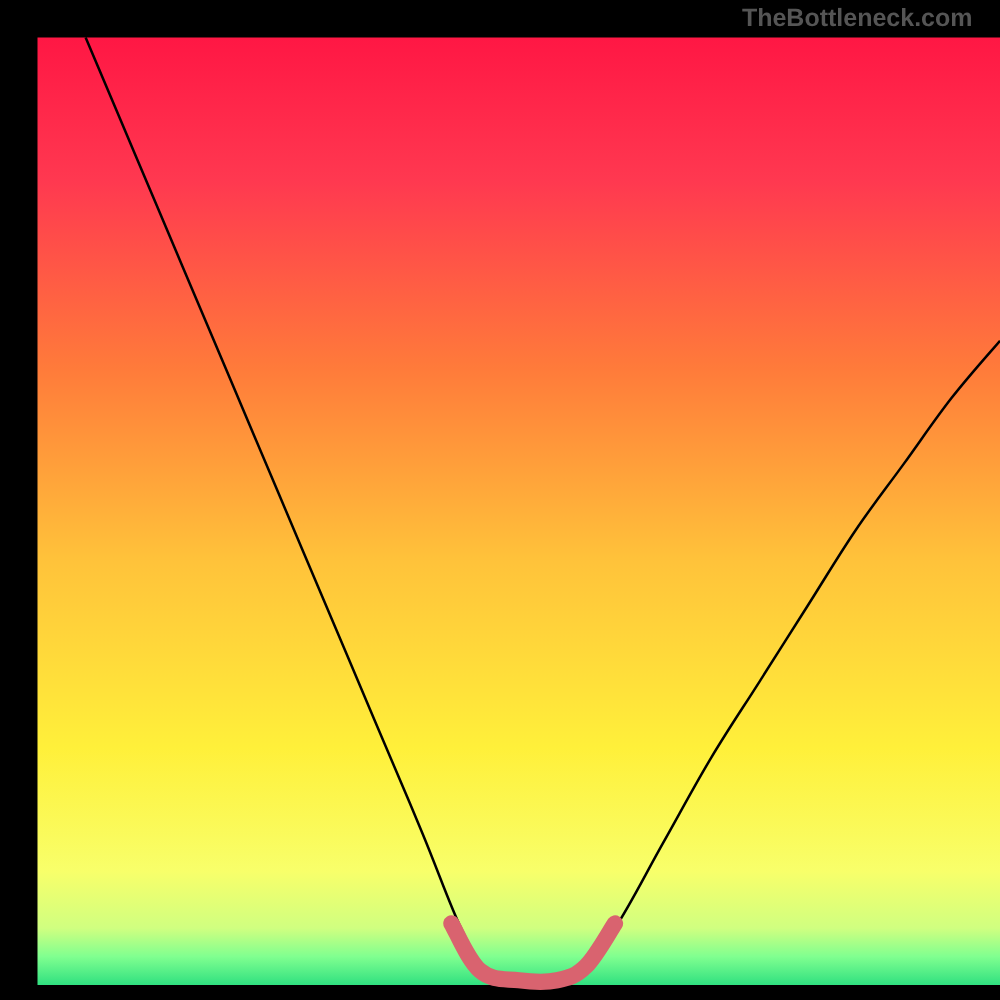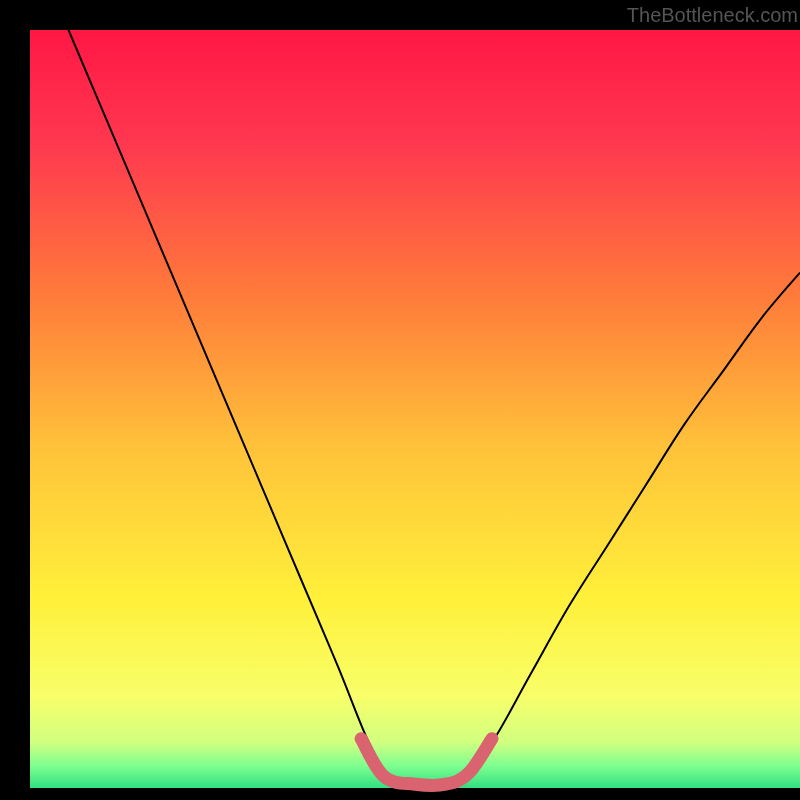--- a/index.html
+++ b/index.html
@@ -12,24 +12,24 @@
     font-family: Arial, sans-serif;
   }
   .chart-container {
     position: relative;
     width: 800px;
     height: 800px;
   }
   .watermark {
     position: absolute;
     top: 4px;
-    right: 2px;
+    right: 22px;
     color: #555;
     font-size: 20px;
-    font-weight: 400;
+    font-weight: 700;
     z-index: 10;
   }
   svg {
     display: block;
   }
 </style>
 </head>
 <body>
 
 <div class="chart-container">

